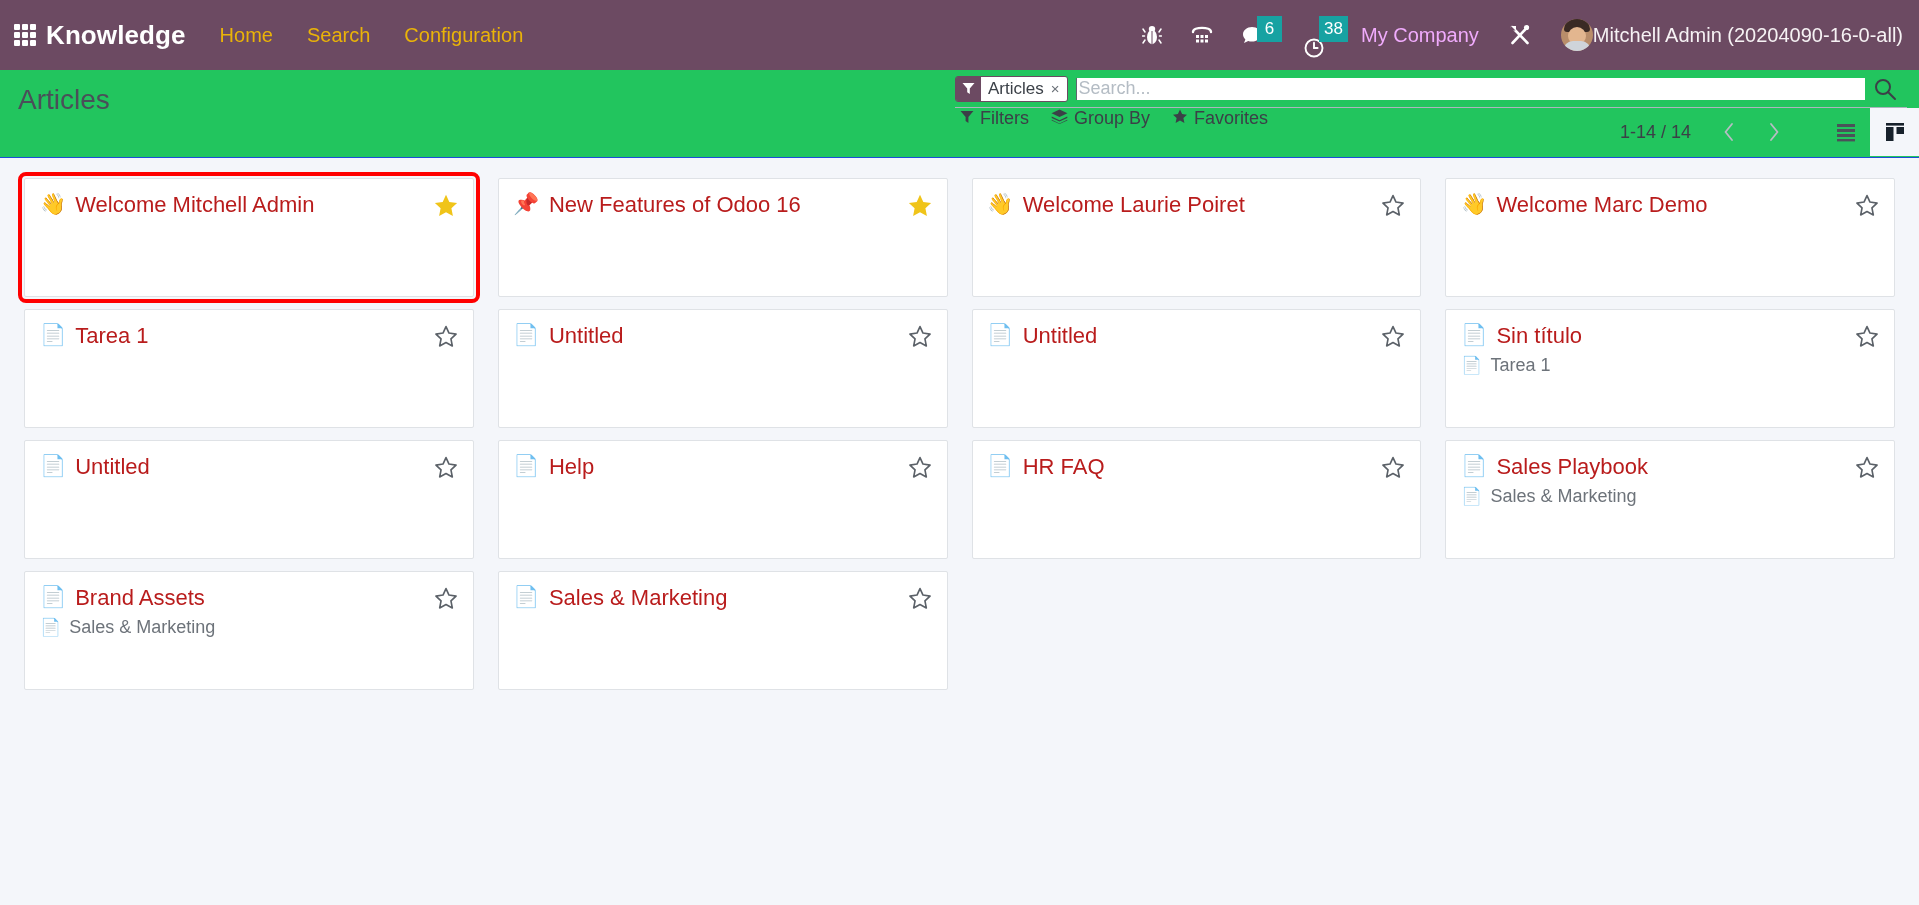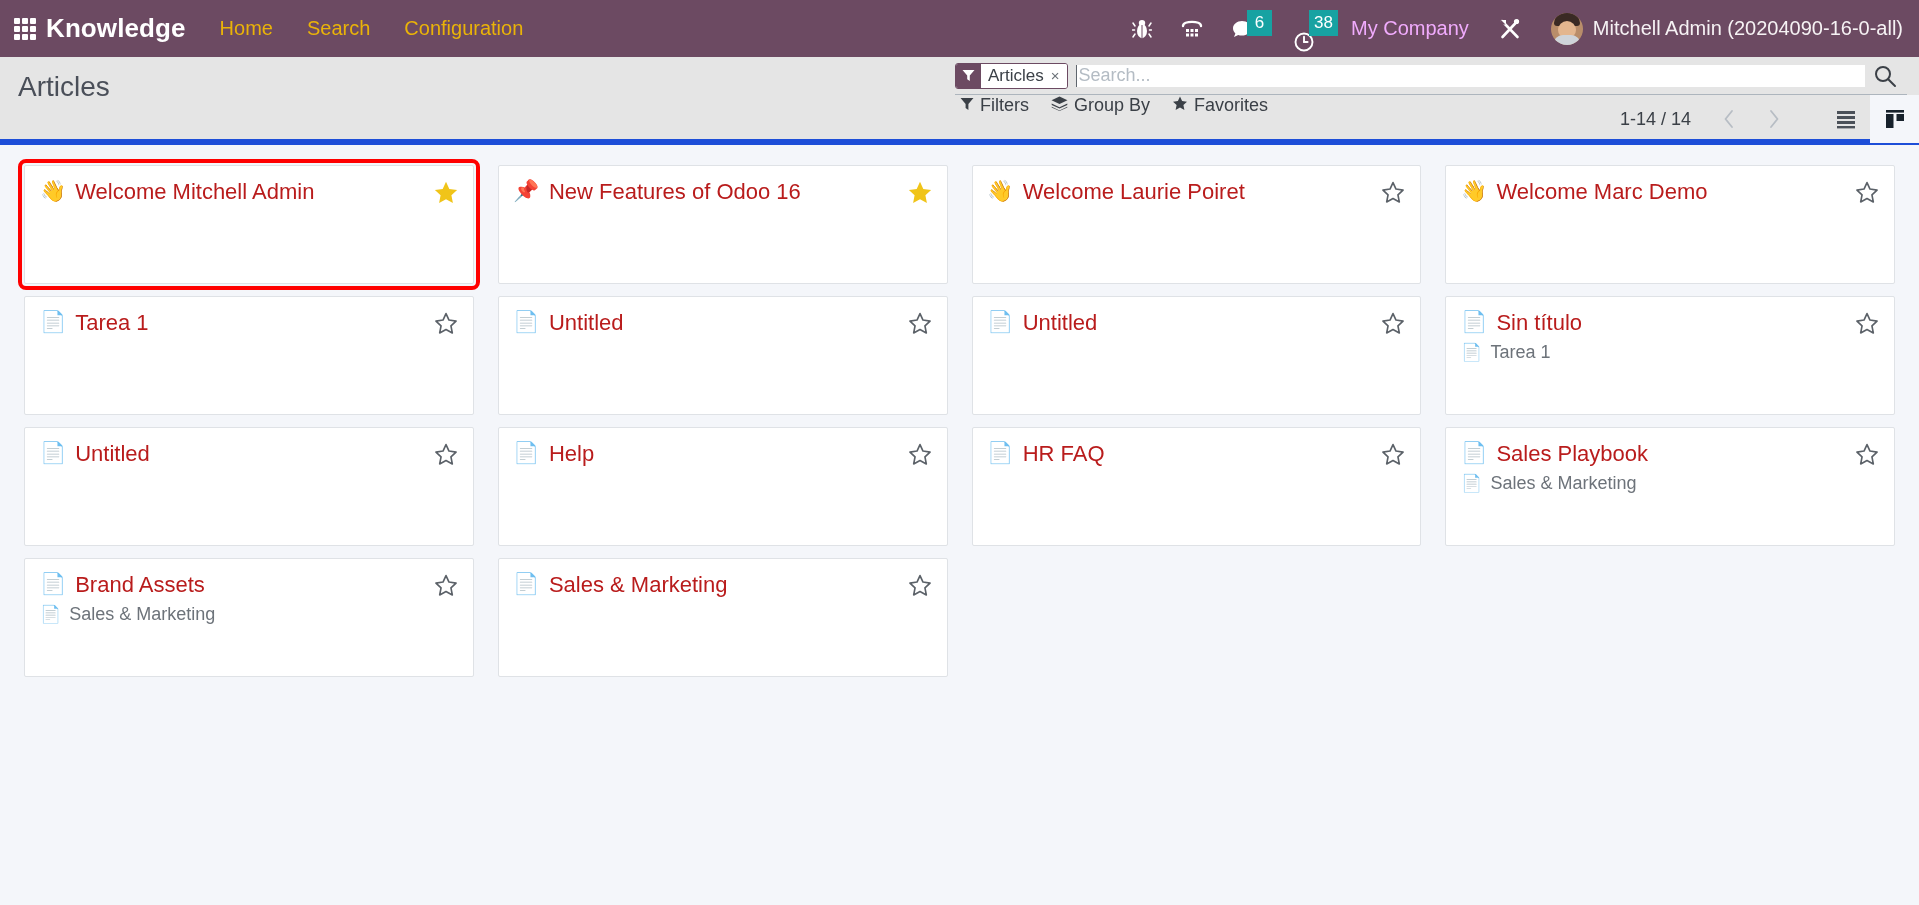--- a/index.html
+++ b/index.html
@@ -6,21 +6,21 @@
   html, body {
     width: 1919px;
     height: 905px;
     overflow: hidden;
     font-family: "Liberation Sans", sans-serif;
     background: #F4F6FA;
   }
 
   
   .navbar {
-    height: 57px;
+    height: 70px;
     background: #6C4A62;
     display: flex;
     align-items: center;
     padding: 0 16px 0 8px;
     color: #ffffff;
     position: relative;
   }
   .apps-grid {
     width: 34px; height: 34px;
     display: flex; align-items: center; justify-content: center;
@@ -75,21 +75,20 @@
   .company-name {
     font-size: 20px;
     color: #f0abfc;
     padding: 0 16px 0 22px;
     cursor: pointer;
     white-space: nowrap;
   }
   .user-block {
     display: flex;
     align-items: center;
-    gap: 10px;
     padding-left: 16px;
     cursor: pointer;
   }
   .avatar {
     width: 32px; height: 32px;
     border-radius: 50%;
     overflow: hidden;
     flex: none;
     background: #b98d6a;
     position: relative;
@@ -98,22 +97,22 @@
   .avatar .face { position:absolute; top:8px; left:7px; width:18px; height:18px; background:#e3b68f; border-radius:50%;}
   .avatar .body { position:absolute; bottom:0; left:2px; width:28px; height:10px; background:#cfd4da; border-radius:10px 10px 0 0;}
   .username {
     font-size: 20px;
     color: #f6f2f4;
     white-space: nowrap;
   }
 
   
   .control-panel {
-    background: #e5e5e5;
-    border-bottom: 6px solid #1d4ed8;
+    background: #22c55e;
+    border-bottom: 1px solid #1d4ed8;
     padding: 0;
     position: relative;
     height: 88px;
   }
   .cp-row {
     display: flex;
     align-items: flex-start;
   }
   .page-title {
     font-size: 28px;

